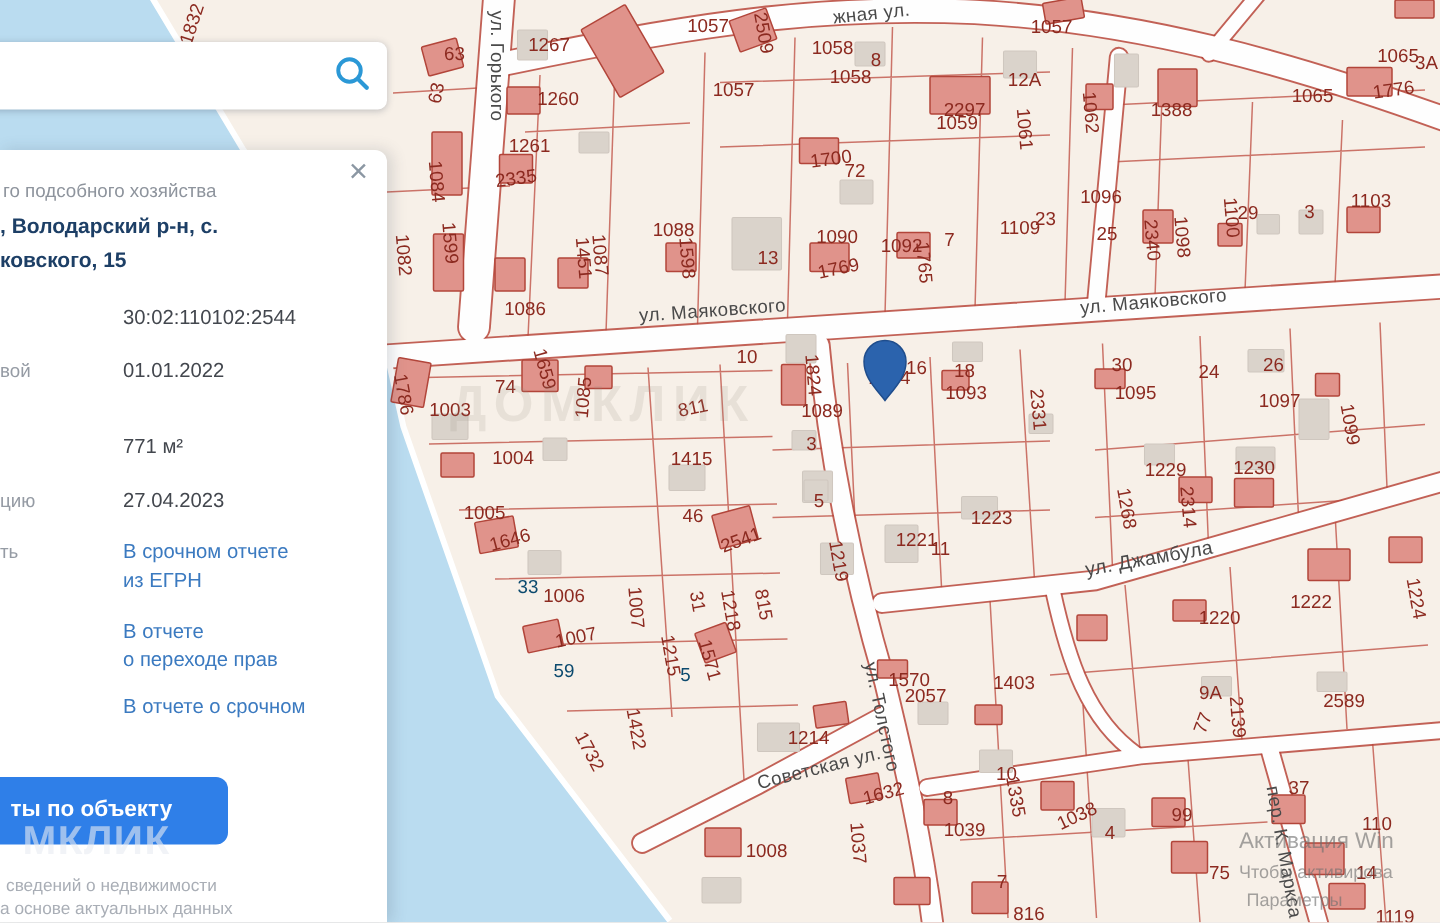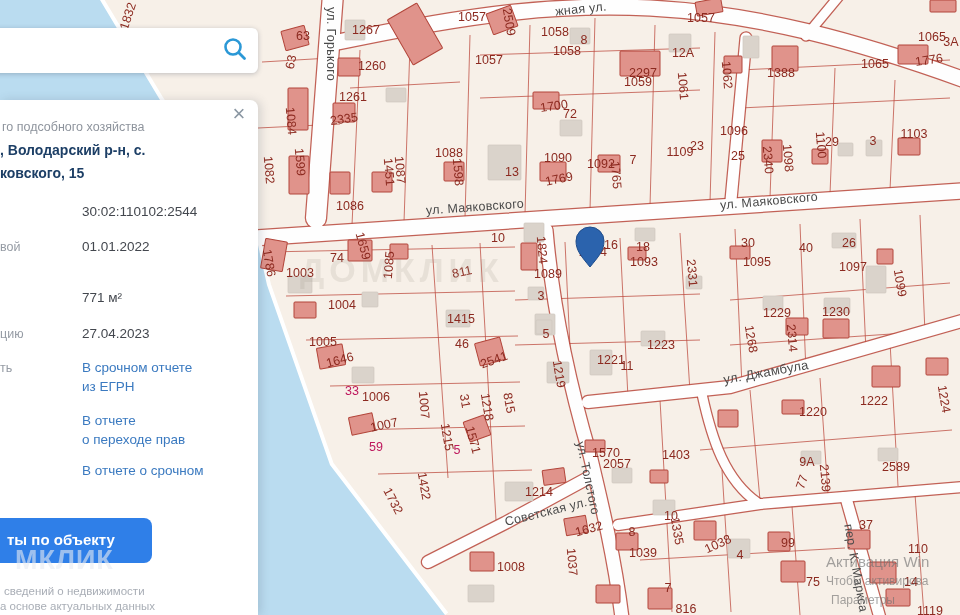--- a/index.html
+++ b/index.html
@@ -3,21 +3,21 @@
 <meta charset="utf-8">
 <style>
   html,body{margin:0;padding:0;background:#e8e8e8;font-family:"Liberation Sans",sans-serif;}
   #screen{position:relative;width:960px;height:615px;overflow:hidden;background:#f7f0e8;}
   
   #map{position:absolute;inset:0;}
   #map-svg{position:absolute;left:0;top:0;z-index:0;}
   #map-labels{position:absolute;inset:0;z-index:2;pointer-events:none;}
   #pin-svg{position:absolute;left:0;top:0;z-index:3;pointer-events:none;}
   .ml{position:absolute;white-space:pre;font-size:12.5px;color:#8c2a20;transform-origin:center;}
-  .ml.g{color:#be185d;}
+  .ml.g{color:#0c4a6e;}
   .ml.s{color:#4a4a4a;letter-spacing:.3px;}
   .ml.w{color:rgba(110,110,110,.62);}
   .ml.d{color:rgba(150,140,130,.16);font-weight:bold;letter-spacing:5px;}
   
   #searchbar{position:absolute;left:-30px;top:28px;width:288px;height:45px;background:#fff;
     border-radius:6px;box-shadow:0 1px 5px rgba(60,70,90,.3);z-index:5;display:flex;align-items:center;}
   #searchbar input{flex:1;border:none;outline:none;background:transparent;font-size:14px;height:100%;padding:0 8px 0 36px;color:#333;}
   #search-btn{width:34px;height:34px;border:none;background:transparent;cursor:pointer;color:#2b98d6;margin-right:6px;padding:0;}
   
   #panel{position:absolute;left:0;top:100px;width:258px;height:515px;background:#fff;
@@ -225,21 +225,21 @@
         <span class="ml" style="left: 548px; top: 274px; transform: translate(-50%, -50%) rotate(0deg);">1089</span>
         <span class="ml" style="left: 541px; top: 296px; transform: translate(-50%, -50%) rotate(0deg);">3</span>
         <span class="ml" style="left: 546px; top: 334px; transform: translate(-50%, -50%) rotate(0deg);">5</span>
         <span class="ml" style="left: 593px; top: 252px; transform: translate(-50%, -50%) rotate(0deg);">2544</span>
         <span class="ml" style="left: 611px; top: 245px; transform: translate(-50%, -50%) rotate(0deg);">16</span>
         <span class="ml" style="left: 643px; top: 247px; transform: translate(-50%, -50%) rotate(0deg); text-align: right;">18</span>
         <span class="ml" style="left: 644px; top: 262px; transform: translate(-50%, -50%) rotate(0deg);">1093</span>
         <span class="ml" style="left: 692px; top: 273px; transform: translate(-50%, -50%) rotate(85deg);">2331</span>
         <span class="ml" style="left: 748px; top: 243px; transform: translate(-50%, -50%) rotate(0deg);">30</span>
         <span class="ml" style="left: 757px; top: 262px; transform: translate(-50%, -50%) rotate(0deg);">1095</span>
-        <span class="ml" style="left: 806px; top: 248px; transform: translate(-50%, -50%) rotate(0deg);">40</span>
+        <span class="ml" style="left: 806px; top: 248px; transform: translate(-50%, -50%) rotate(0deg);">24</span>
         <span class="ml" style="left: 849px; top: 243px; transform: translate(-50%, -50%) rotate(0deg);">26</span>
         <span class="ml" style="left: 853px; top: 267px; transform: translate(-50%, -50%) rotate(0deg);">1097</span>
         <span class="ml" style="left: 900px; top: 283px; transform: translate(-50%, -50%) rotate(80deg);">1099</span>
         <span class="ml" style="left: 777px; top: 313px; transform: translate(-50%, -50%) rotate(0deg);">1229</span>
         <span class="ml" style="left: 836px; top: 312px; transform: translate(-50%, -50%) rotate(0deg);">1230</span>
         <span class="ml" style="left: 751px; top: 339px; transform: translate(-50%, -50%) rotate(80deg);">1268</span>
         <span class="ml" style="left: 792px; top: 338px; transform: translate(-50%, -50%) rotate(85deg);">2314</span>
         <span class="ml s" style="left: 766px; top: 372px; font-size: 13px; transform: translate(-50%, -50%) rotate(-10deg);">ул. Джамбула</span>
         <span class="ml" style="left: 874px; top: 401px; transform: translate(-50%, -50%) rotate(0deg);">1222</span>
         <span class="ml" style="left: 944px; top: 399px; transform: translate(-50%, -50%) rotate(80deg);">1224</span>
@@ -249,21 +249,21 @@
         <span class="ml" style="left: 363px; top: 246px; transform: translate(-50%, -50%) rotate(75deg);">1659</span>
         <span class="ml" style="left: 389px; top: 265px; transform: translate(-50%, -50%) rotate(-85deg);">1085</span>
         <span class="ml" style="left: 462px; top: 272px; transform: translate(-50%, -50%) rotate(-12deg);">811</span>
         <span class="ml" style="left: 342px; top: 305px; transform: translate(-50%, -50%) rotate(0deg);">1004</span>
         <span class="ml" style="left: 323px; top: 342px; transform: translate(-50%, -50%) rotate(0deg);">1005</span>
         <span class="ml" style="left: 340px; top: 360px; transform: translate(-50%, -50%) rotate(-15deg);">1646</span>
         <span class="ml g" style="left: 352px; top: 391px; transform: translate(-50%, -50%) rotate(0deg);">33</span>
         <span class="ml" style="left: 376px; top: 397px; transform: translate(-50%, -50%) rotate(0deg);">1006</span>
         <span class="ml" style="left: 384px; top: 425px; transform: translate(-50%, -50%) rotate(-12deg);">1007</span>
         <span class="ml g" style="left: 376px; top: 447px; transform: translate(-50%, -50%) rotate(0deg);">59</span>
-        <span class="ml" style="left: 461px; top: 306px; transform: translate(-50%, -50%) rotate(0deg); margin-top: 13px;">1415</span>
+        <span class="ml" style="left: 461px; top: 306px; transform: translate(-50%, -50%) rotate(0deg);">1415</span>
         <span class="ml" style="left: 462px; top: 344px; transform: translate(-50%, -50%) rotate(0deg);">46</span>
         <span class="ml" style="left: 494px; top: 360px; transform: translate(-50%, -50%) rotate(-20deg);">2541</span>
         <span class="ml" style="left: 424px; top: 405px; transform: translate(-50%, -50%) rotate(85deg);">1007</span>
         <span class="ml" style="left: 465px; top: 401px; transform: translate(-50%, -50%) rotate(80deg);">31</span>
         <span class="ml" style="left: 487px; top: 407px; transform: translate(-50%, -50%) rotate(80deg);">1218</span>
         <span class="ml" style="left: 509px; top: 403px; transform: translate(-50%, -50%) rotate(80deg);">815</span>
         <span class="ml" style="left: 447px; top: 437px; transform: translate(-50%, -50%) rotate(80deg);">1215</span>
         <span class="ml" style="left: 473px; top: 440px; transform: translate(-50%, -50%) rotate(75deg);">1571</span>
         <span class="ml g" style="left: 457px; top: 450px; transform: translate(-50%, -50%) rotate(0deg);">5</span>
         <span class="ml" style="left: 559px; top: 374px; transform: translate(-50%, -50%) rotate(80deg);">1219</span>

